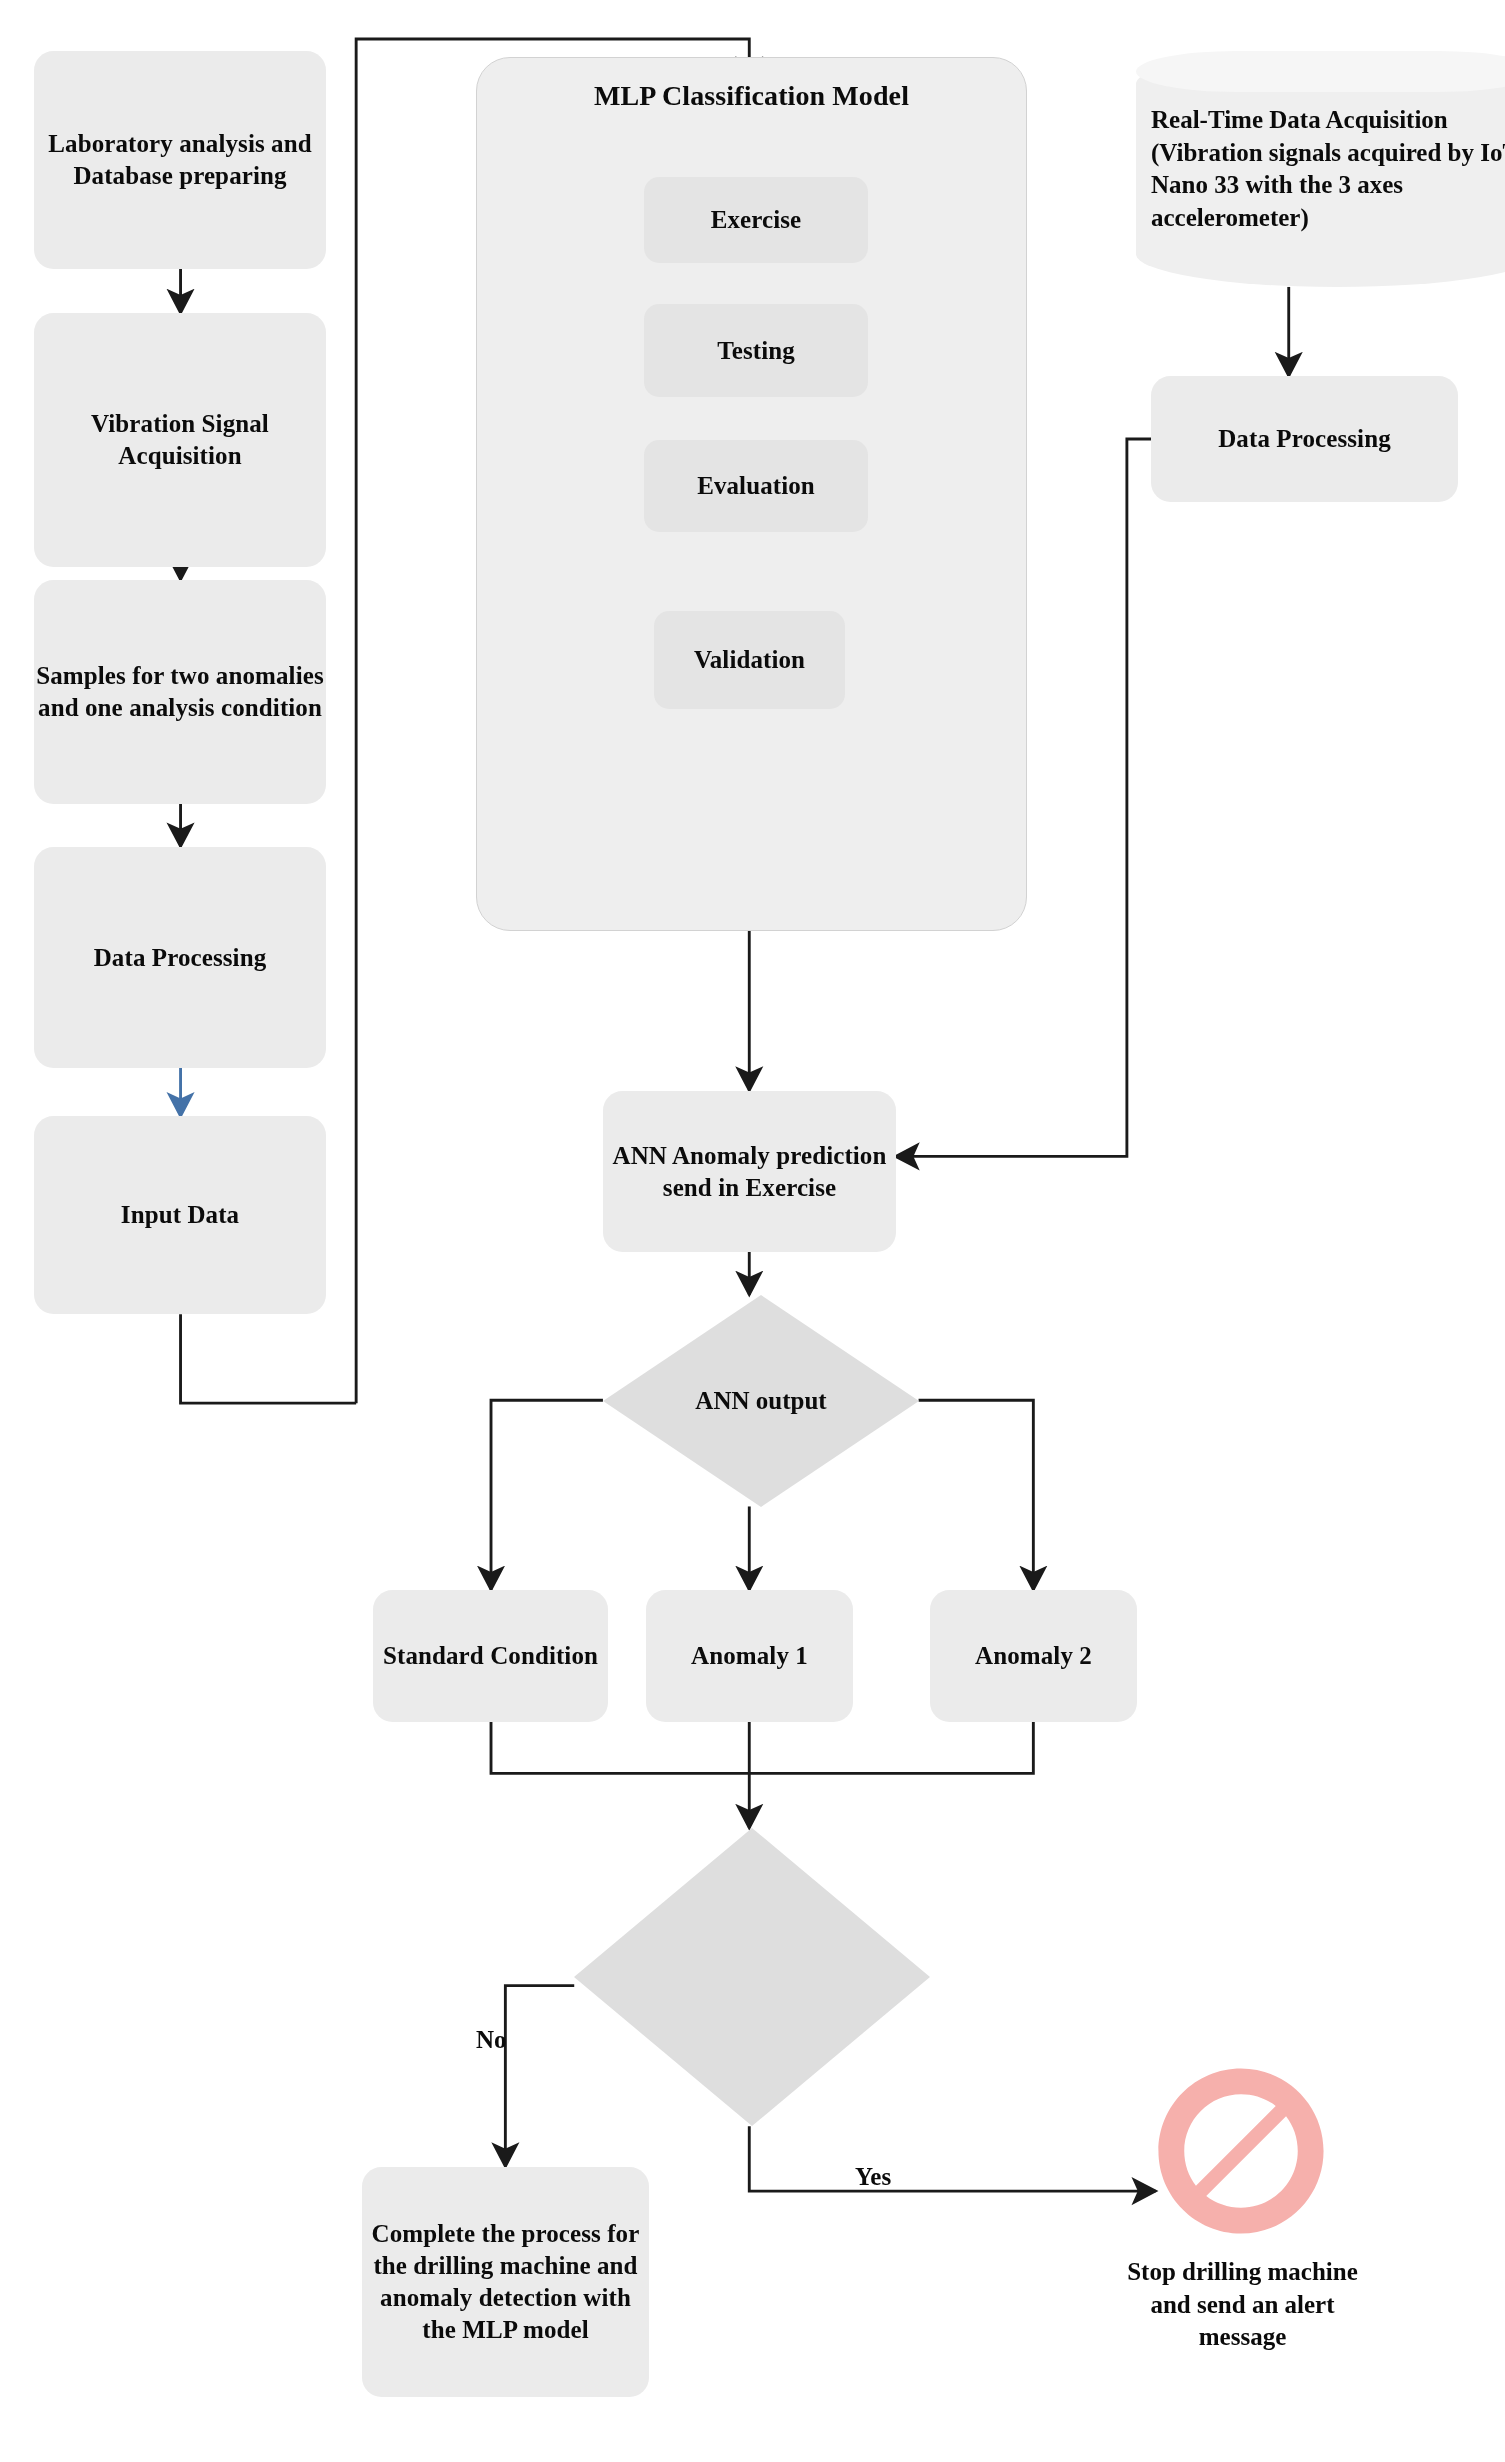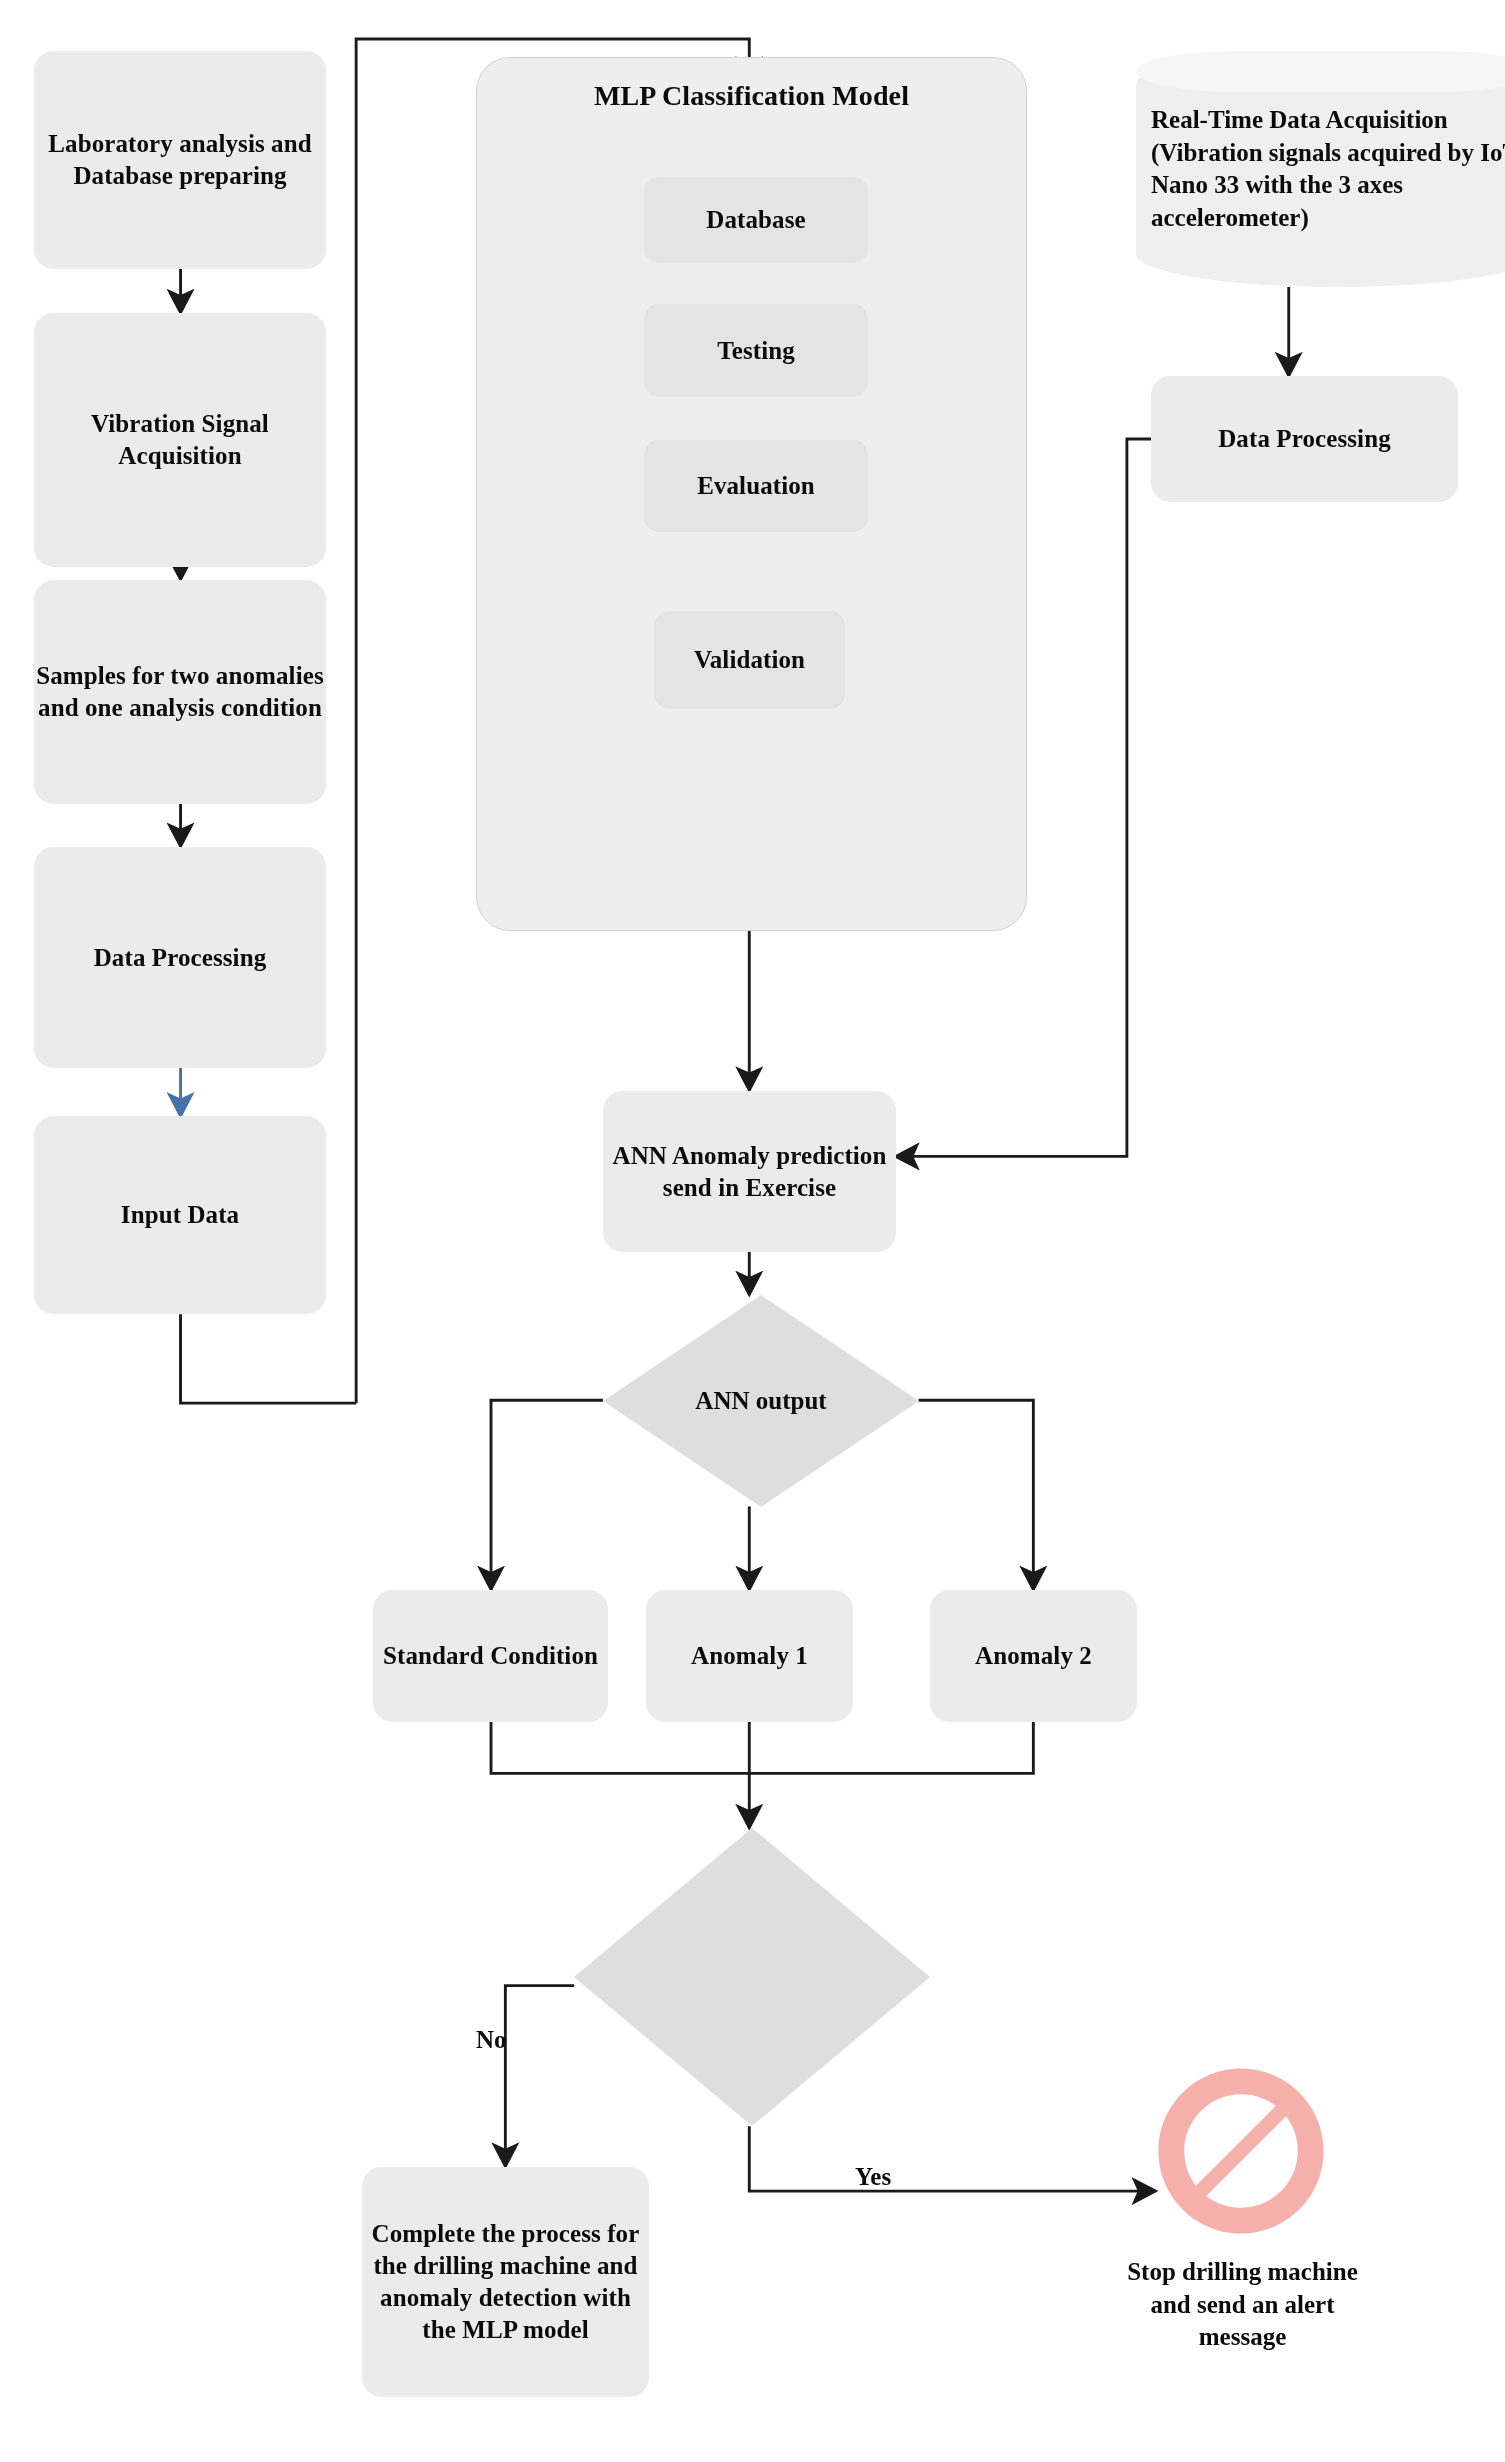--- a/index.html
+++ b/index.html
@@ -111,21 +111,21 @@
 
   <div class="node rbox f44" style="left:34px;top:1116px;width:292px;height:198px;">
     <span>Input Data</span>
   </div>
 
   <div class="node container" style="left:476px;top:57px;width:551px;height:874px;">
     <div class="ctitle">MLP Classification Model</div>
   </div>
 
   <div class="node rbox sub f44" style="left:644px;top:177px;width:224px;height:86px;">
-    <span>Database</span>
+    <span>Exercise</span>
   </div>
 
   <div class="node rbox sub f44" style="left:644px;top:304px;width:224px;height:93px;">
     <span>Testing</span>
   </div>
 
   <div class="node rbox sub f44" style="left:644px;top:440px;width:224px;height:92px;">
     <span>Evaluation</span>
   </div>
 

